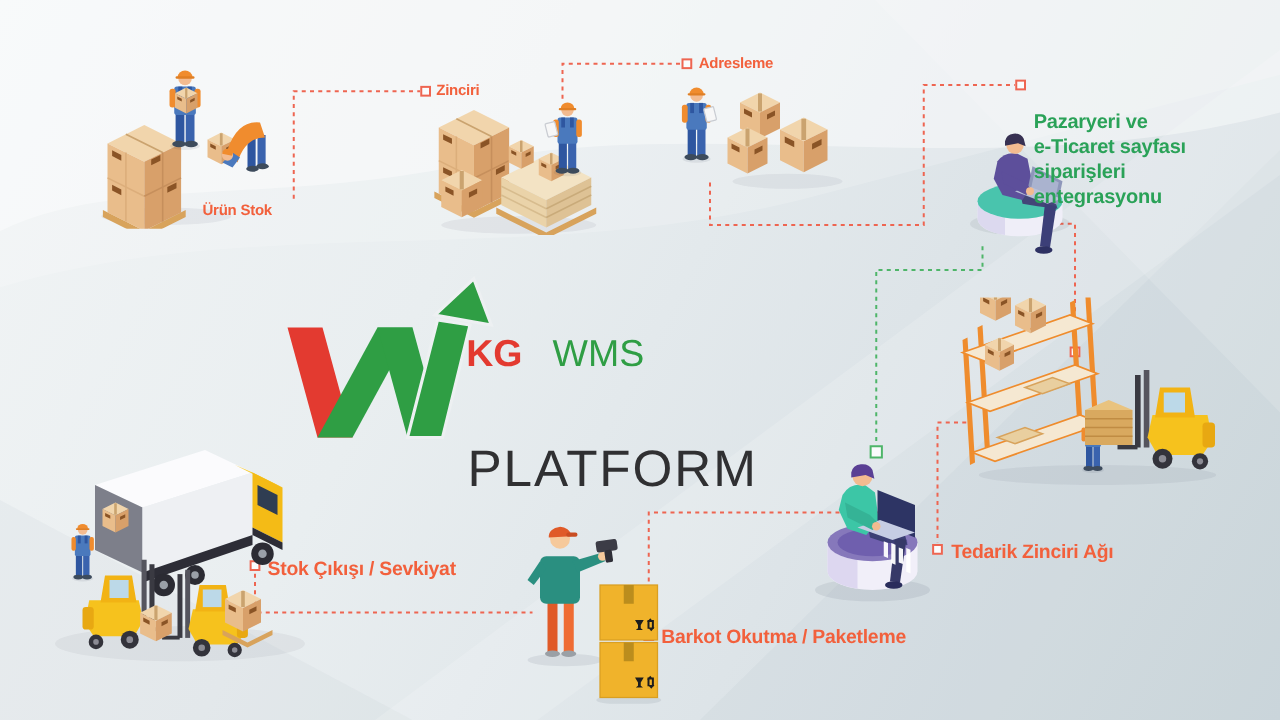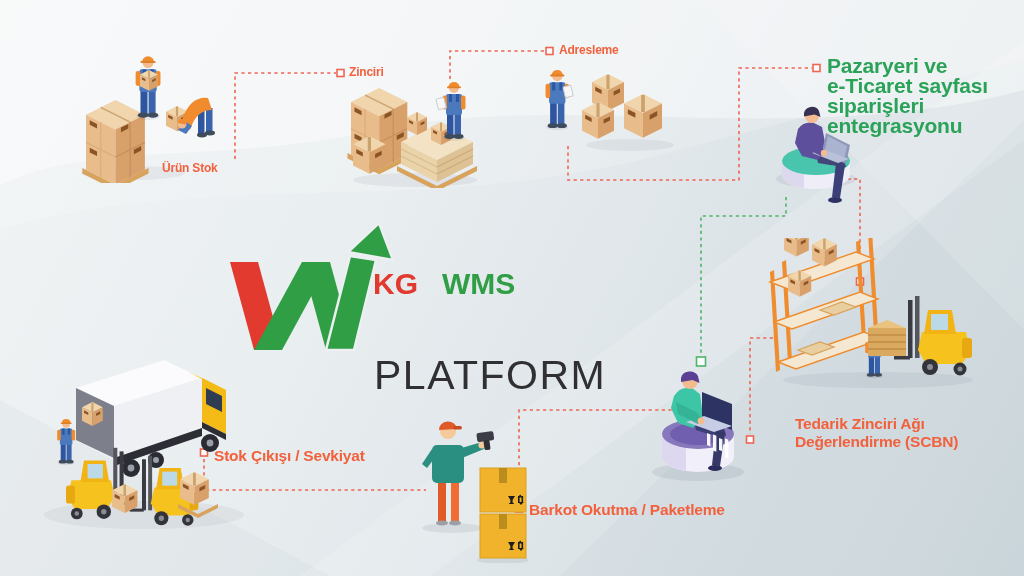--- a/index.html
+++ b/index.html
@@ -8,25 +8,25 @@
     font-family:"Liberation Sans",sans-serif;
     background:linear-gradient(118deg,#f1f4f5 0%,#e9eef0 35%,#dde4e8 65%,#cfd9de 100%);
   }
   svg{display:block;}
   .abs{position:absolute;}
   .lbl{
     position:absolute;font-weight:bold;color:var(--label-orange,#f2603c);
     font-size:12px;letter-spacing:-0.2px;white-space:nowrap;line-height:20px;
   }
   .lbl span{display:block;}
-  .lbl.green{color:var(--label-green,#2aa258);font-size:21px;}
+  .lbl.green{color:var(--label-green,#2aa258);font-size:16px;margin-top:32px;}
   .lbl.small{font-size:15.5px;}
   #logo-kg,#logo-wms{position:absolute;top:269px;font-size:30px;font-weight:bold;line-height:1;letter-spacing:0;}
   #logo-kg{left:373px;color:var(--logo-red,#e33a30);}
-  #logo-wms{left:442px;color:var(--logo-green,#2f9e44);font-weight:bold;}
+  #logo-wms{left:442px;color:var(--logo-green,#2f9e44);font-weight:normal;}
   #logo-platform{
     position:absolute;left:374px;top:313px;font-size:41px;font-weight:normal;
     color:var(--logo-dark,#303032);letter-spacing:1.5px;line-height:1;margin-top:42px;
   }
   .conn{fill:none;stroke-width:1.6;stroke-dasharray:3.2 3.4;}
   .conn.red{stroke:var(--conn-red,#ee6551);}
   .conn.green{stroke:var(--conn-green,#4eb569);}
   .node{fill:#fbfcfd;stroke-width:1.6;}
   .node.red{stroke:var(--conn-red,#e2503c);}
   .node.green{stroke:var(--conn-green,#4eb569);}
@@ -329,20 +329,19 @@
 
   <div class="lbl" style="left:162px;top:158px;">Ürün Stok</div>
   <div class="lbl" style="left:349px;top:62px;">Zinciri</div>
   <div class="lbl" style="left:559px;top:40px;">Adresleme</div>
   <div class="lbl green" style="left:827px;top:56px;">
     <span>Pazaryeri ve</span>
     <span>e-Ticaret sayfası</span>
     <span>siparişleri</span>
     <span>entegrasyonu</span>
   </div>
-  <div class="lbl small" style="left:761px;top:415px;line-height:17.5px;margin-left:34px;">
+  <div class="lbl small" style="left:761px;top:433px;line-height:17.5px;">
     <span>Tedarik Zinciri Ağı</span>
-    <span>Değerlendirme (SCBN)</span>
   </div>
   <div class="lbl small" style="left:214px;top:446px;">Stok Çıkışı / Sevkiyat</div>
   <div class="lbl small" style="left:529px;top:500px;">Barkot Okutma / Paketleme</div>
 
 </div>
 
 </body></html>

